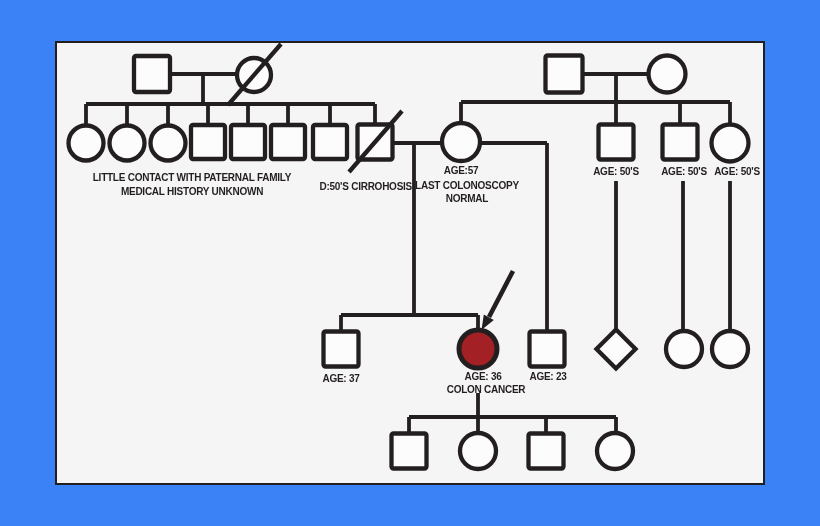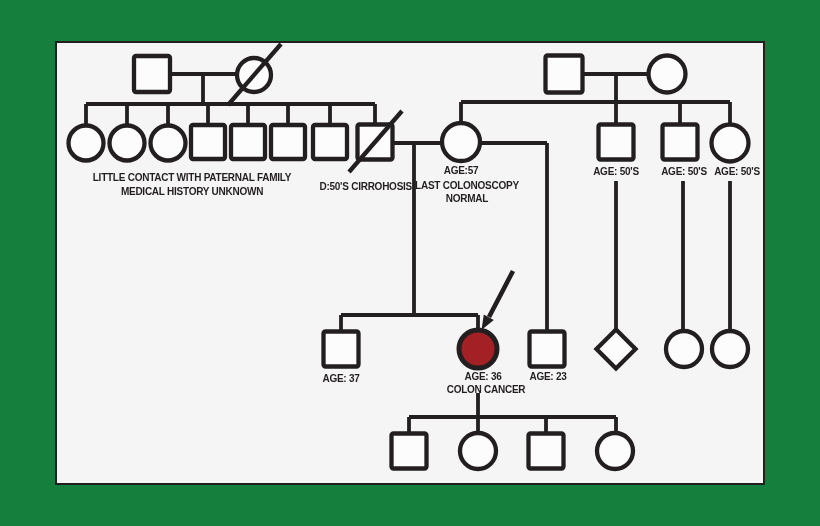--- a/index.html
+++ b/index.html
@@ -15,21 +15,21 @@
   svg text.lbl {
     font-family: "Liberation Sans", "DejaVu Sans", sans-serif;
     font-weight: 700;
     font-size: 10px;
     letter-spacing: -0.25px;
   }
 </style>
 </head>
 <body style="background: rgb(242, 241, 242);">
 
-<div class="stage" style="background: #15803d;">
+<div class="stage" style="background: #3b82f6;">
   <svg id="pedigree-svg" width="820" height="526" viewBox="0 0 820 526" xmlns="http://www.w3.org/2000/svg">
       <rect x="56" y="42" width="708" height="442" fill="#f6f5f6" stroke="#231f20" stroke-width="2"></rect>
       <line x1="152" y1="74" x2="254" y2="74" stroke="#231f20" stroke-width="3.8"></line>
       <line x1="203" y1="74" x2="203" y2="104" stroke="#231f20" stroke-width="3.8"></line>
       <line x1="86" y1="104" x2="375" y2="104" stroke="#231f20" stroke-width="3.8"></line>
       <line x1="86" y1="104" x2="86" y2="126" stroke="#231f20" stroke-width="3.8"></line>
       <line x1="127" y1="104" x2="127" y2="126" stroke="#231f20" stroke-width="3.8"></line>
       <line x1="168" y1="104" x2="168" y2="126" stroke="#231f20" stroke-width="3.8"></line>
       <line x1="208" y1="104" x2="208" y2="126" stroke="#231f20" stroke-width="3.8"></line>
       <line x1="248" y1="104" x2="248" y2="126" stroke="#231f20" stroke-width="3.8"></line>

